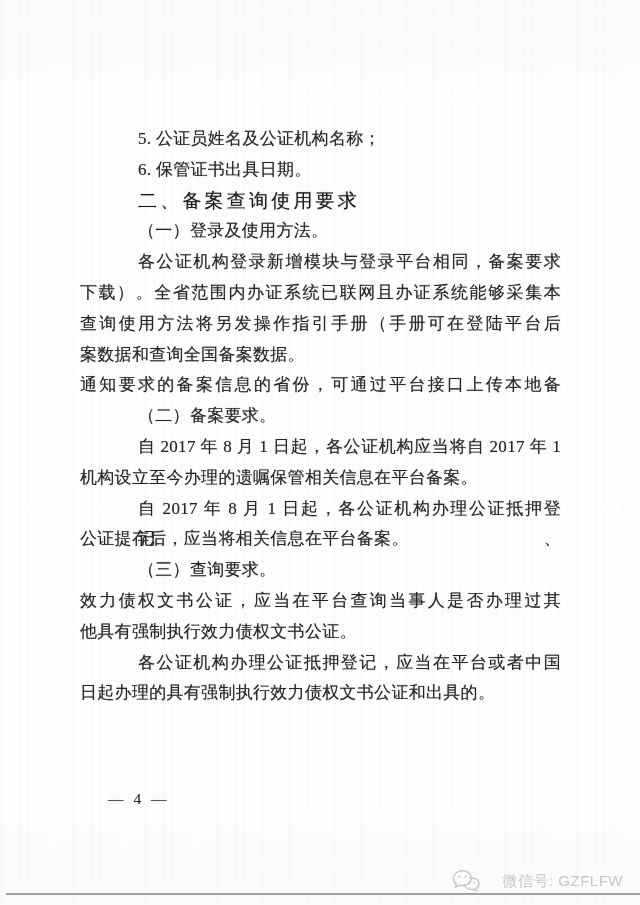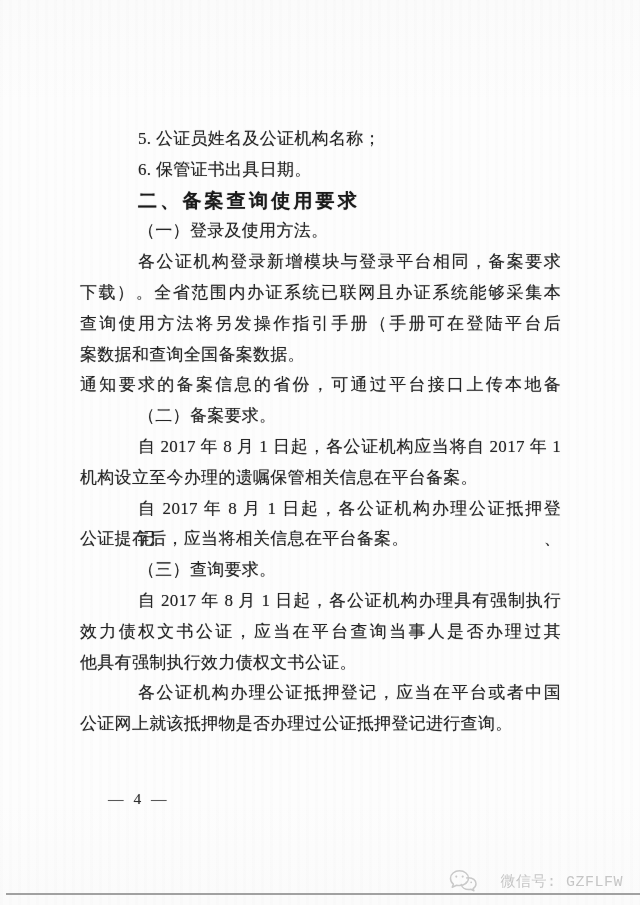--- a/index.html
+++ b/index.html
@@ -38,40 +38,40 @@
   }
   .indent { padding-left: 58px; }
   .fill {
     white-space: normal;
     text-align: justify;
     text-align-last: justify;
     text-justify: inter-character;
   }
   .heading {
     font-family: "Liberation Sans", "DejaVu Sans", sans-serif;
-    font-weight: 700;
+    font-weight: 400;
     font-size: 19px;
     letter-spacing: 3.2px;
     color: #1b1b1b;
     text-shadow: 0 0 1px rgba(20,20,20,0.5);
   }
   .page-number {
     position: absolute;
     left: 108px; top: 790px;
     font-size: 15.5px;
     letter-spacing: 3px;
     color: #2f2f2f;
     text-shadow: 0 0 1px rgba(45,45,45,0.4);
   }
   .footer {
     position: absolute;
     right: 17px; top: 869px;
     display: flex; align-items: center; gap: 19px;
     color: #c6c6c6;
-    font-family: Liberation Mono, monospace;
+    font-family: Liberation Sans, sans-serif;
     font-size: 15px;
     letter-spacing: 0.5px;
   }
   .wechat-icon { display: block; }
   .footer-rule {
     position: absolute;
     left: 6px; right: 0; top: 893px;
     height: 2px;
     background: #7e7e7e;
     opacity: 0.72;
@@ -92,25 +92,24 @@
     <div class="line fill">下载）。全省范围内办证系统已联网且办证系统能够采集本</div>
     <div class="line fill">查询使用方法将另发操作指引手册（手册可在登陆平台后</div>
     <div class="line">案数据和查询全国备案数据。</div>
     <div class="line fill">通知要求的备案信息的省份，可通过平台接口上传本地备</div>
     <div class="line indent">（二）备案要求。</div>
     <div class="line indent fill">自 2017 年 8 月 1 日起，各公证机构应当将自 2017 年 1</div>
     <div class="line">机构设立至今办理的遗嘱保管相关信息在平台备案。</div>
     <div class="line indent fill">自 2017 年 8 月 1 日起，各公证机构办理公证抵押登记、</div>
     <div class="line">公证提存后，应当将相关信息在平台备案。</div>
     <div class="line indent">（三）查询要求。</div>
-    <div class="line indent fill">自 2017 年 8 月 1 日起，各公证机构办理具有强制执行</div>
     <div class="line fill">效力债权文书公证，应当在平台查询当事人是否办理过其</div>
     <div class="line">他具有强制执行效力债权文书公证。</div>
     <div class="line indent fill">各公证机构办理公证抵押登记，应当在平台或者中国</div>
-    <div class="line">公证网上就该抵押物是否办理过公证抵押登记进行查询。</div>
+    <div class="line">日起办理的具有强制执行效力债权文书公证和出具的。</div>
   </div>
 
   <div class="page-number">— 4 —</div>
 
   <div class="footer">
     <svg class="wechat-icon" width="33" height="24" viewBox="0 0 33 24">
       <g fill="none" stroke="#c9c9c9" stroke-width="1.5" stroke-linecap="round" stroke-linejoin="round">
         <path d="M20.5 9.2c0 4.1-4 7.4-9 7.4-1 0-2-.13-2.9-.38L4.2 18.3l1.2-3.1C3.5 13.85 2.5 11.63 2.5 9.2c0-4.1 4-7.4 9-7.4s9 3.3 9 7.4Z"></path>
         <path d="M18.7 8.9c.6-.15 1.24-.23 1.9-.23 4.1 0 7.4 2.72 7.4 6.07 0 2-1.17 3.77-2.97 4.87l.87 2.26-3-1.65c-.73.2-1.5.3-2.3.3-3.63 0-6.65-2.13-7.27-4.94"></path>
       </g>

